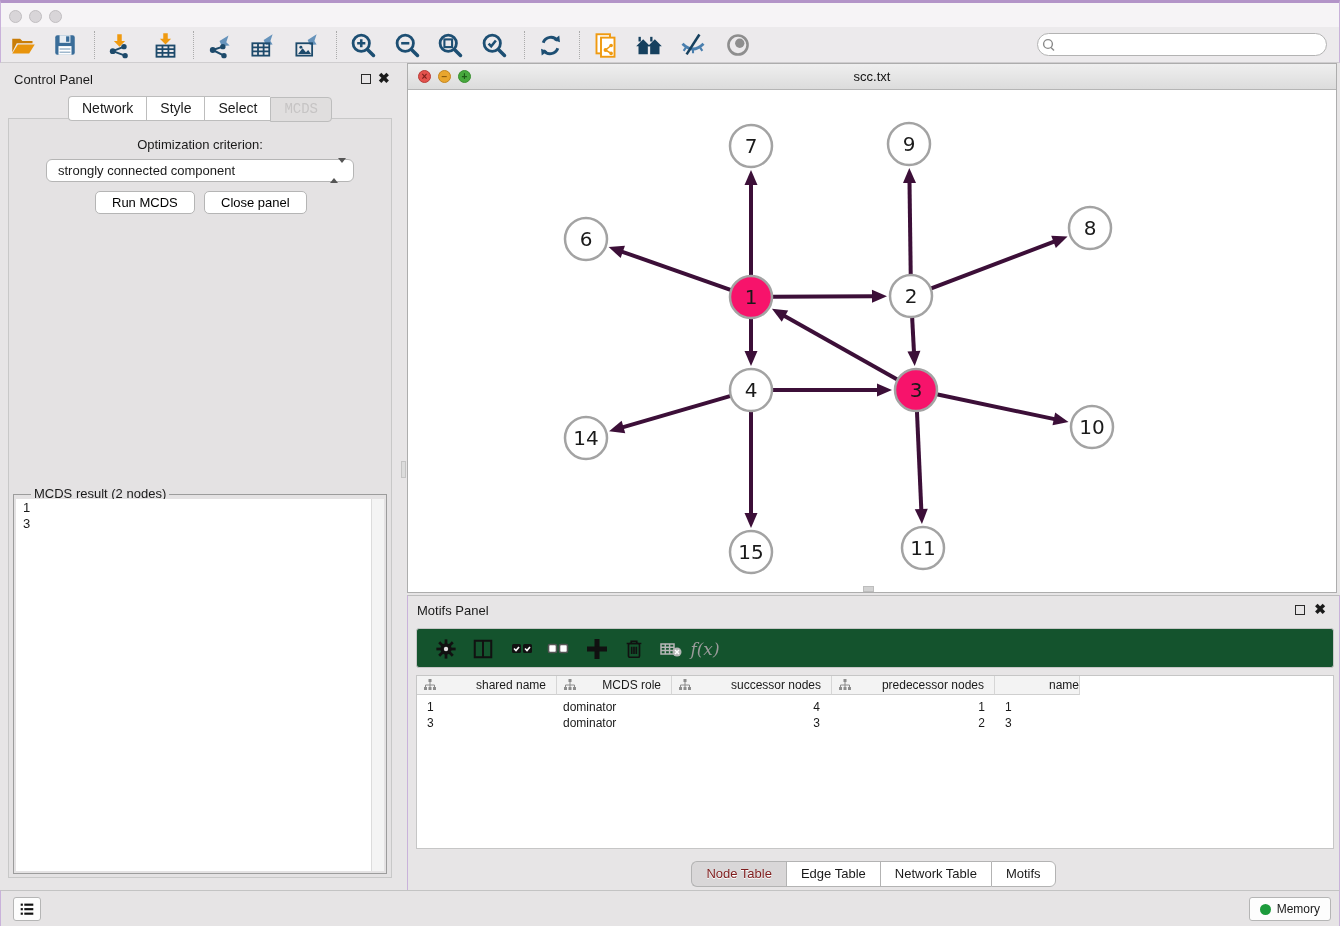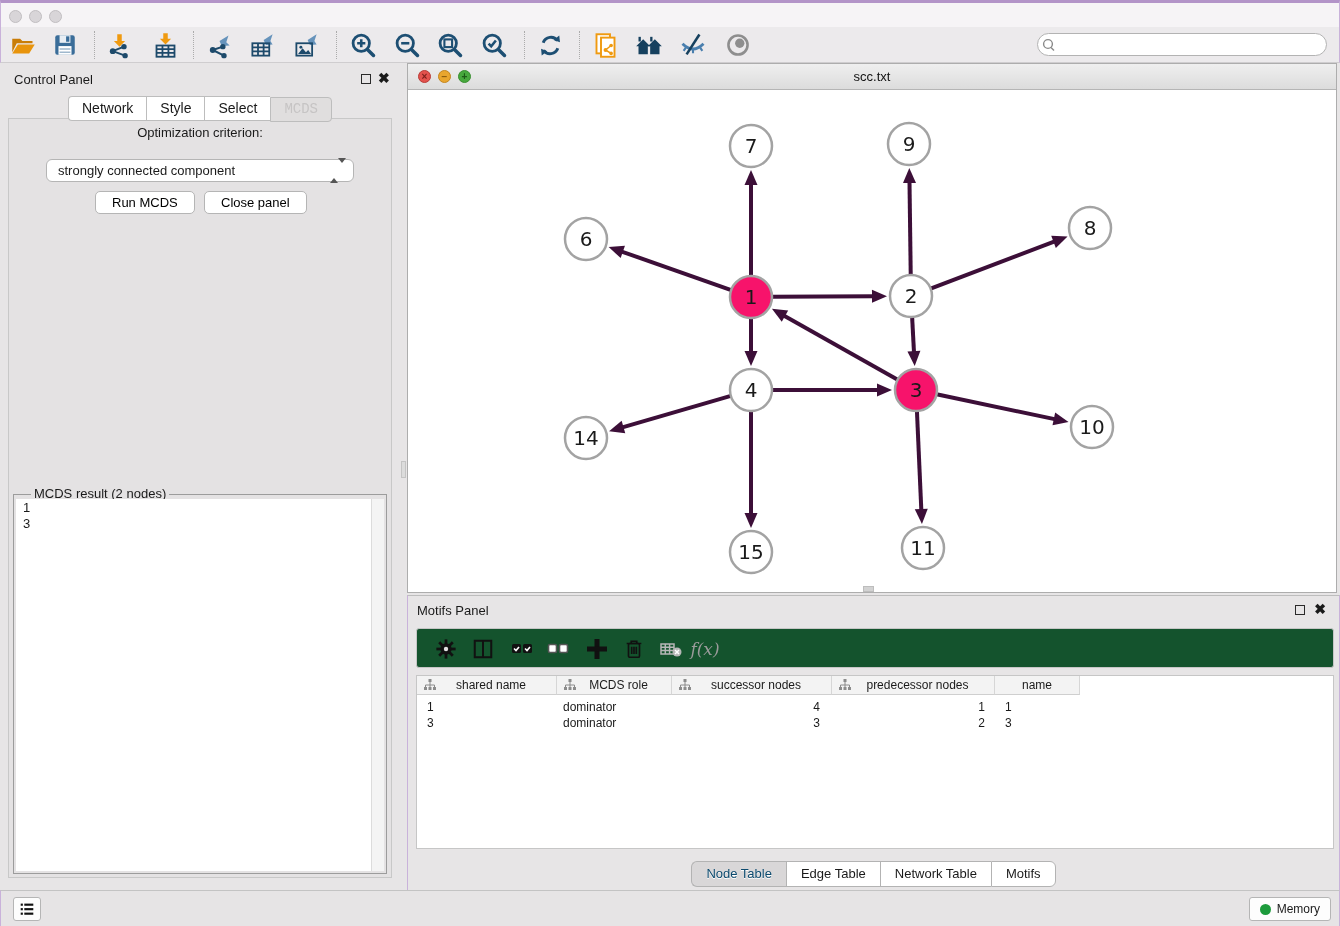--- a/index.html
+++ b/index.html
@@ -30,21 +30,21 @@
   .panel-float { width:10px; height:10px; border:1.6px solid #2a2a2a; display:inline-block; }
   .panel-close { font-weight:bold; font-size:14px; color:#1a1a1a; }
   #cp-tabs { position:absolute; left:0; top:33px; width:100%; text-align:center; z-index:2; }
   .cp-tab { display:inline-block; background:#fff; border:1px solid #bdbdbd; border-right:none;
     padding:3px 13px 4px; font-size:14px; }
   .cp-tab:first-child { border-radius:4px 0 0 4px; }
   .cp-tab.last { border-right:1px solid #bdbdbd; border-radius:0 4px 4px 0;font-family:Liberation Mono, monospace; }
   .cp-tab.selected { background:#e0dede; color:#c6c4c4; }
   #cp-content { position:absolute; left:8px; top:55px; width:384px; height:760px;
     background:#e4e2e3; border:1px solid #c8c8c8; }
-  #opt-label { position:absolute; top:6px; width:100%; text-align:center; }
+  #opt-label { position:absolute; top:18px; width:100%; text-align:center; }
   #opt-select { position:absolute; left:37px; top:40px; width:308px; height:23px; background:#fff;
     border:1px solid #b5b5b5; border-radius:6px; display:flex; align-items:center; padding-left:11px; }
   #opt-chevrons { position:absolute; right:7px; top:3px; }
   .chev-up { width:0; height:0; border-left:4px solid transparent; border-right:4px solid transparent;
     border-bottom:5px solid #555; margin-bottom:3px; }
   .chev-dn { width:0; height:0; border-left:4px solid transparent; border-right:4px solid transparent;
     border-top:5px solid #555; }
   .cp-btn { position:absolute; top:72px; height:23px; background:#fff; border:1px solid #b5b5b5;
     border-radius:5px; font-size:13px; font-family:"Liberation Sans",sans-serif; padding:0 16px; }
   #run-btn { left:86px; } #close-btn { left:195px; }
@@ -78,31 +78,31 @@
   #tp-title { position:absolute; left:9px; top:7px; }
   #tp-toolbar { position:absolute; left:8px; top:32px; width:918px; height:40px;
     background:#14532d; border:1px solid #c6c6c6; border-radius:3px; }
   .tpt-icon { position:absolute; top:4px; width:32px; height:32px; display:flex; align-items:center; justify-content:center; }
   #fx-icon { font-family:"DejaVu Serif", serif; font-style:italic; color:#9b9b9b; font-size:17px; }
   #tp-table { position:absolute; left:8px; top:79px; width:918px; height:174px; background:#fff; border:1px solid #c6c6c6; }
   #tp-head { position:absolute; left:0; top:0; height:19px; display:flex; }
   .tp-col { height:19px; background:#f3f3f3; border-right:1px solid #d6d6d6; border-bottom:1px solid #cfcfcf;
     display:flex; align-items:center; font-size:12px; }
   .tp-col .tree { margin:0 0 0 7px; }
-  .tp-col span { flex:1; text-align:center; padding-right:10px; }
+  .tp-col span { flex:1; text-align:right; padding-right:10px; }
   .tp-row { position:absolute; left:0; display:flex; height:16px; font-size:12px; }
   .tc { display:flex; align-items:center; }
   .tc.r { justify-content:flex-end; }
   
   #tp-tabs { position:absolute; left:0; bottom:3px; width:100%; text-align:center; }
   .tp-tab { display:inline-block; background:#fff; border:1px solid #b3b3b3; border-right:none;
     padding:4px 14px 5px; font-size:13px; }
   .tp-tab:first-child { border-radius:6px 0 0 6px; }
   .tp-tab.last { border-right:1px solid #b3b3b3; border-radius:0 6px 6px 0; }
-  .tp-tab.selected { background:#d9d7d8; color:#0c4a6e; text-shadow:0 1px 0 #fff; }
+  .tp-tab.selected { background:#d9d7d8; color:#7f1d1d; text-shadow:0 1px 0 #fff; }
 
   
   #status-bar { position:absolute; left:0; top:890px; width:1340px; height:36px;
     background:#e6e4e5; border-top:1px solid #c3c3c3; border-left:1px solid #c9b2da; border-right:1px solid #c9b2da; }
   #list-btn { position:absolute; left:12px; top:6px; width:28px; height:24px; background:#fdfdfd;
     border:1px solid #b5b5b5; border-radius:3px; display:flex; align-items:center; justify-content:center; }
   #memory-btn { position:absolute; right:8px; top:6px; height:24px; background:#fdfdfd;
     border:1px solid #b5b5b5; border-radius:3px; display:flex; align-items:center; padding:0 10px; gap:6px; font-size:12px; }
   #memory-dot { width:11px; height:11px; border-radius:50%; background:#1d9b3c; }
 </style>

